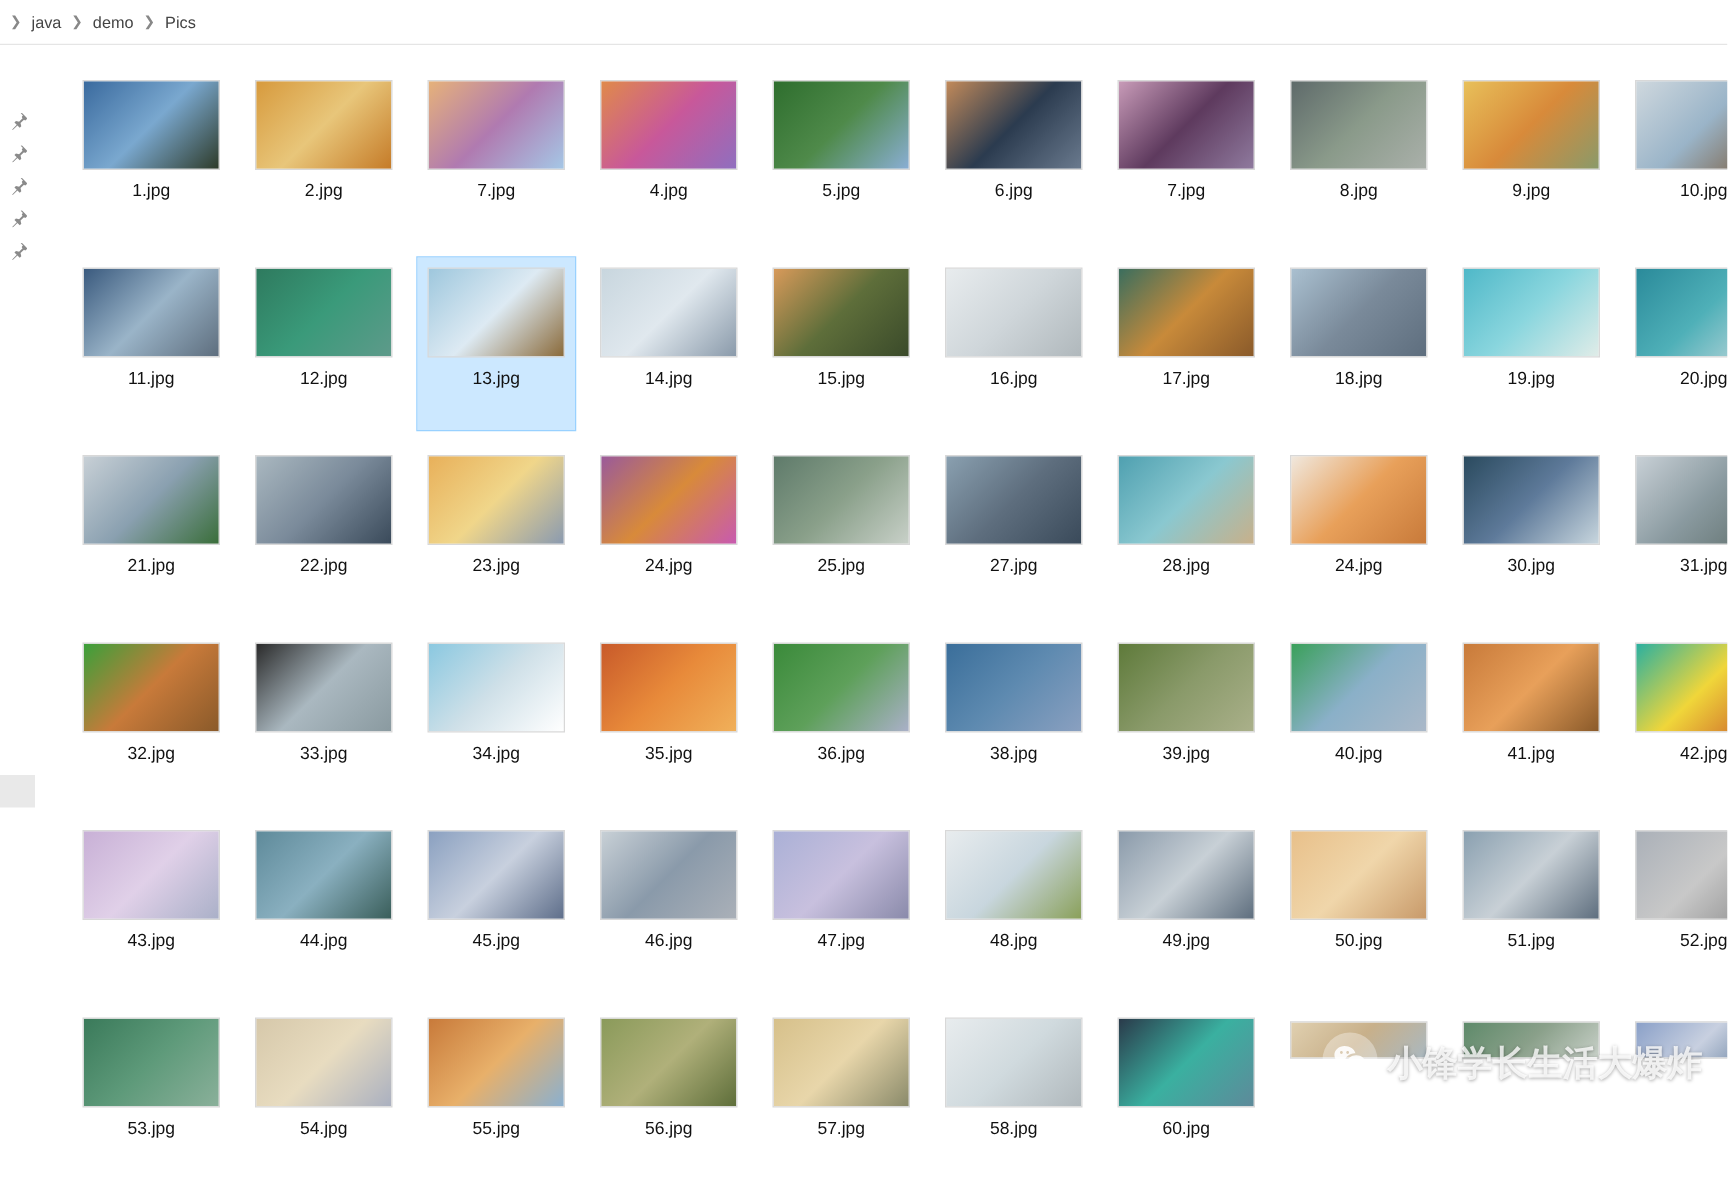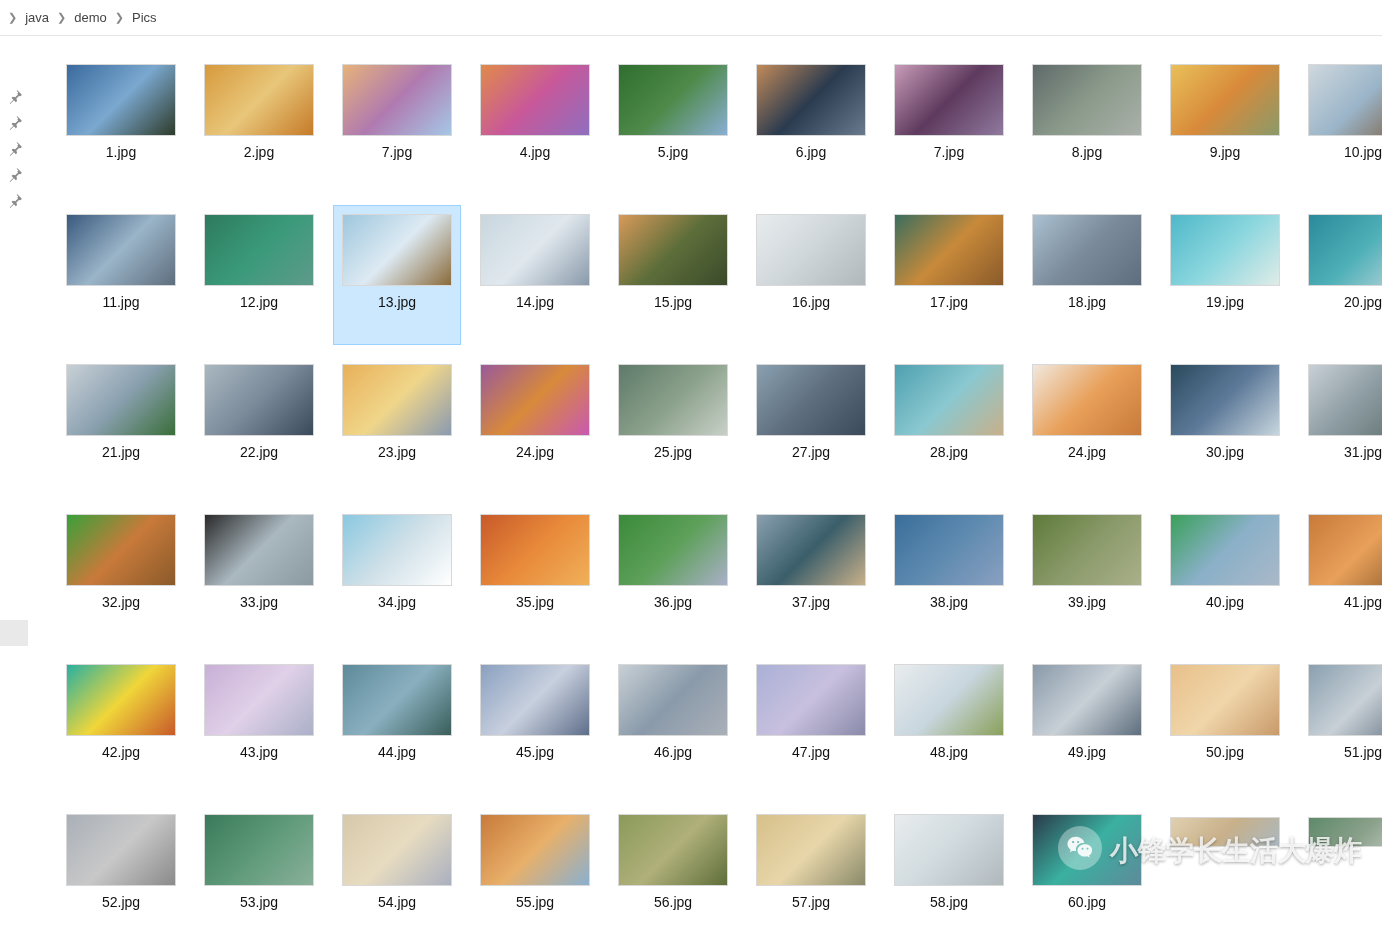--- a/index.html
+++ b/index.html
@@ -369,26 +369,20 @@
         <div class="label">35.jpg</div>
       </div>
       <div class="cell">
         <div class="thumb-wrap">
           <div class="thumb" style="background: linear-gradient(135deg, rgb(58, 138, 58) 0%, rgb(94, 160, 90) 50%, rgb(170, 176, 200) 100%);"></div>
         </div>
         <div class="label">36.jpg</div>
       </div>
       <div class="cell">
         <div class="thumb-wrap">
-          <div class="thumb" style="background: linear-gradient(135deg, rgb(138, 160, 176) 0%, rgb(58, 94, 106) 50%, rgb(200, 176, 138) 100%);"></div>
-        </div>
-        <div class="label">37.jpg</div>
-      </div>
-      <div class="cell">
-        <div class="thumb-wrap">
           <div class="thumb" style="background: linear-gradient(135deg, rgb(58, 110, 154) 0%, rgb(94, 138, 176) 50%, rgb(138, 160, 192) 100%);"></div>
         </div>
         <div class="label">38.jpg</div>
       </div>
       <div class="cell">
         <div class="thumb-wrap">
           <div class="thumb" style="background: linear-gradient(135deg, rgb(94, 122, 58) 0%, rgb(138, 154, 106) 50%, rgb(170, 176, 138) 100%);"></div>
         </div>
         <div class="label">39.jpg</div>
       </div>

